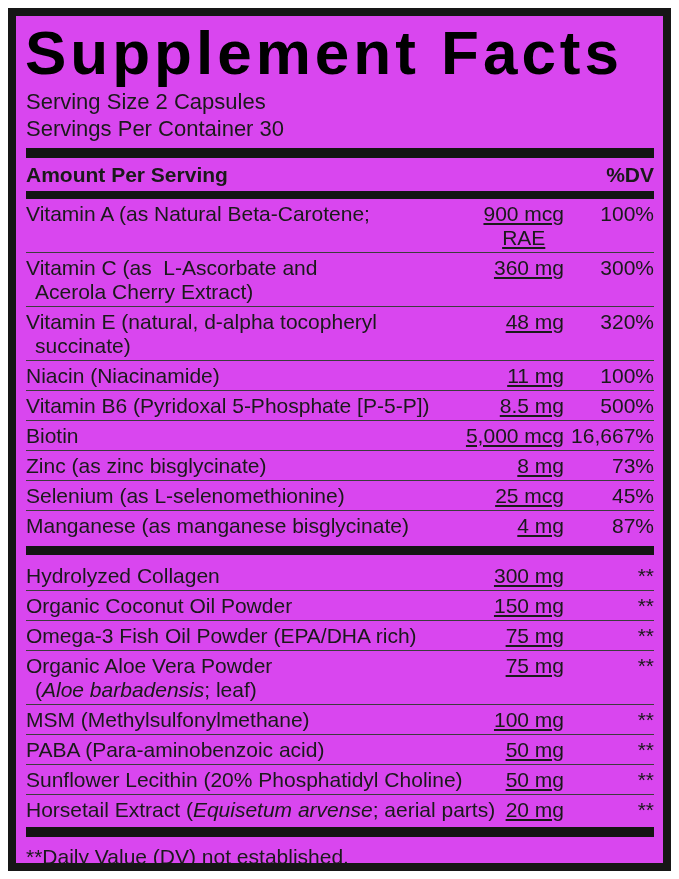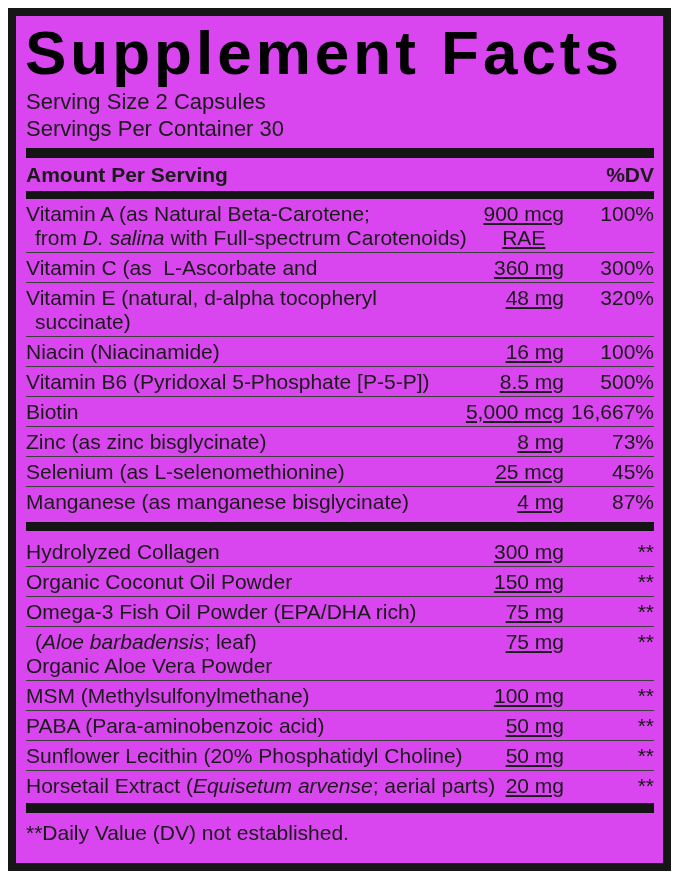--- a/index.html
+++ b/index.html
@@ -51,37 +51,37 @@
 
   <div class="hdr">
     <span>Amount Per Serving</span>
     <span>%DV</span>
   </div>
 
   <div class="bar b2"></div>
 
   <div class="rows">
       <div class="row">
-        <div class="name"><div class="nline">Vitamin A (as Natural Beta-Carotene;</div><div class="nline cont">from <em>D. salina</em> with Full-spectrum Carotenoids)</div></div>
+        <div class="name"><div class="nline">Vitamin A (as Natural Beta-Carotene;</div></div>
         <div class="amount"><div>900 mcg</div><div class="sub">RAE</div></div>
         <div class="dv">100%</div>
       </div>
       <div class="row">
-        <div class="name"><div class="nline">Vitamin C (as  L-Ascorbate and</div></div>
+        <div class="name"><div class="nline">Vitamin C (as  L-Ascorbate and</div><div class="nline cont">Acerola Cherry Extract)</div></div>
         <div class="amount"><div>360 mg</div></div>
         <div class="dv">300%</div>
       </div>
       <div class="row">
         <div class="name"><div class="nline">Vitamin E (natural, d-alpha tocopheryl</div><div class="nline cont">succinate)</div></div>
         <div class="amount"><div>48 mg</div></div>
         <div class="dv">320%</div>
       </div>
       <div class="row">
         <div class="name"><div class="nline">Niacin (Niacinamide)</div></div>
-        <div class="amount"><div>16 mg</div></div>
+        <div class="amount"><div>11 mg</div></div>
         <div class="dv">100%</div>
       </div>
       <div class="row">
         <div class="name"><div class="nline">Vitamin B6 (Pyridoxal 5-Phosphate [P-5-P])</div></div>
         <div class="amount"><div>8.5 mg</div></div>
         <div class="dv">500%</div>
       </div>
       <div class="row">
         <div class="name"><div class="nline">Biotin</div></div>
         <div class="amount"><div>5,000 mcg</div></div>
@@ -116,21 +116,21 @@
         <div class="name"><div class="nline">Organic Coconut Oil Powder</div></div>
         <div class="amount"><div>150 mg</div></div>
         <div class="dv">**</div>
       </div>
       <div class="row">
         <div class="name"><div class="nline">Omega-3 Fish Oil Powder (EPA/DHA rich)</div></div>
         <div class="amount"><div>75 mg</div></div>
         <div class="dv">**</div>
       </div>
       <div class="row">
-        <div class="name"><div class="nline cont">(<em>Aloe barbadensis</em>; leaf)</div><div class="nline">Organic Aloe Vera Powder</div></div>
+        <div class="name"><div class="nline">Organic Aloe Vera Powder</div><div class="nline cont">(<em>Aloe barbadensis</em>; leaf)</div></div>
         <div class="amount"><div>75 mg</div></div>
         <div class="dv">**</div>
       </div>
       <div class="row">
         <div class="name"><div class="nline">MSM (Methylsulfonylmethane)</div></div>
         <div class="amount"><div>100 mg</div></div>
         <div class="dv">**</div>
       </div>
       <div class="row">
         <div class="name"><div class="nline">PABA (Para-aminobenzoic acid)</div></div>

